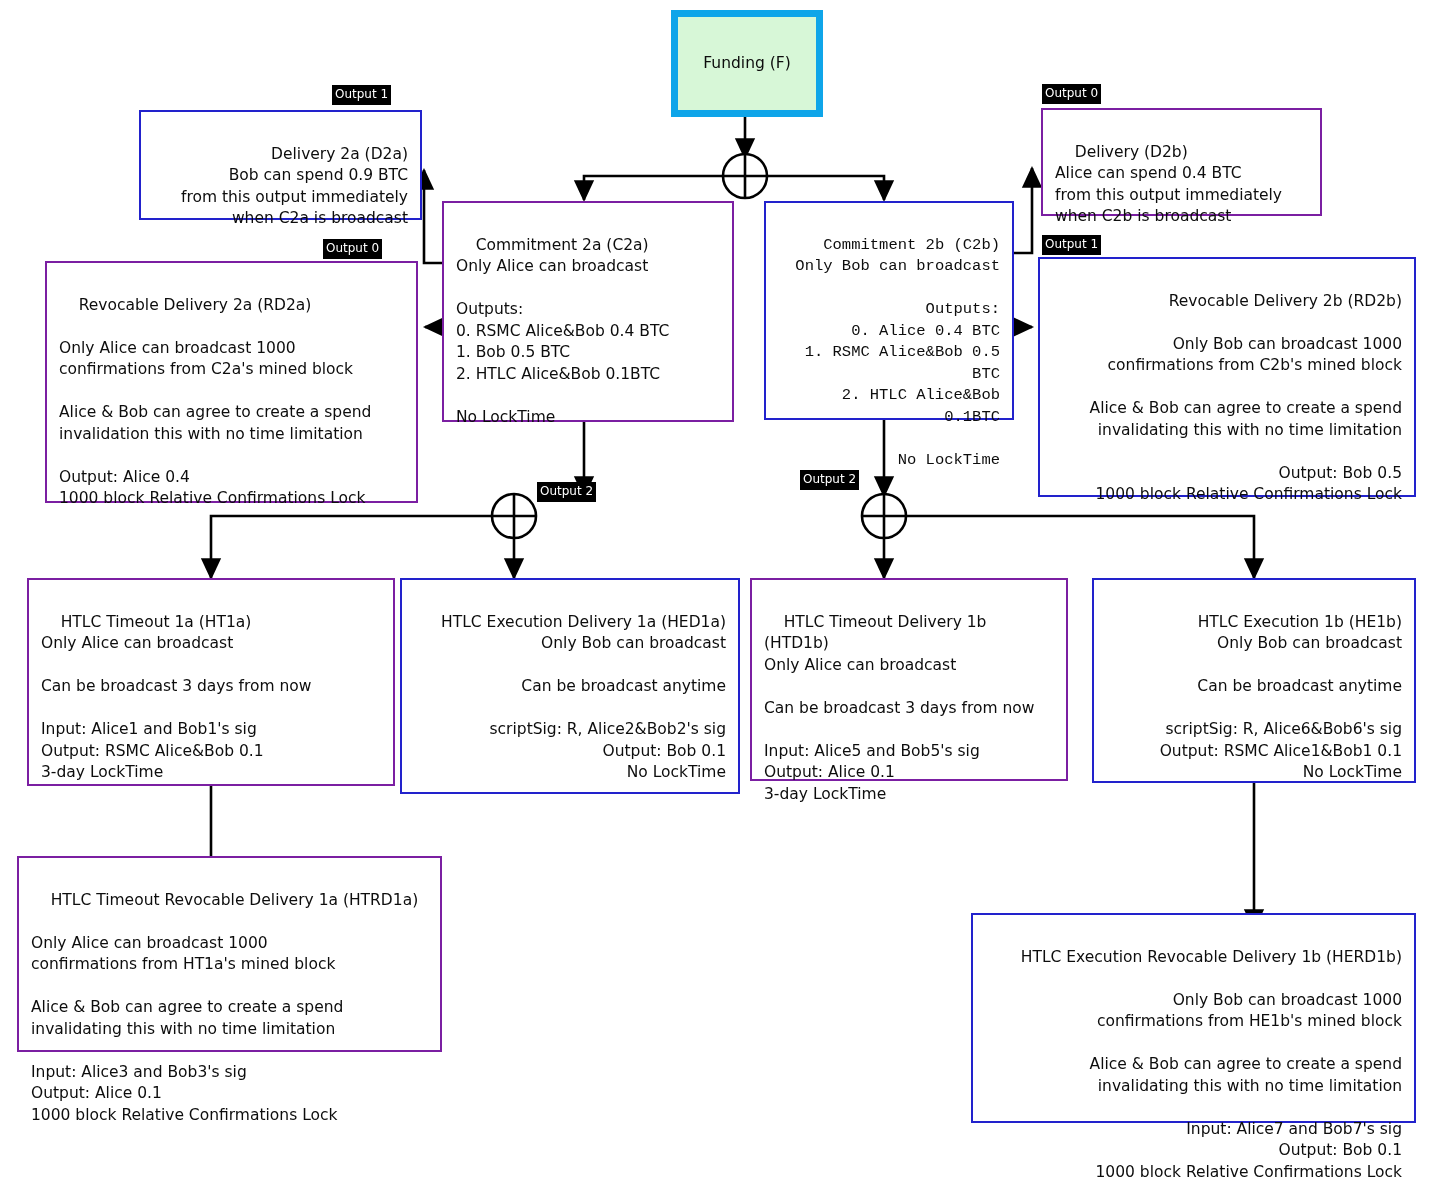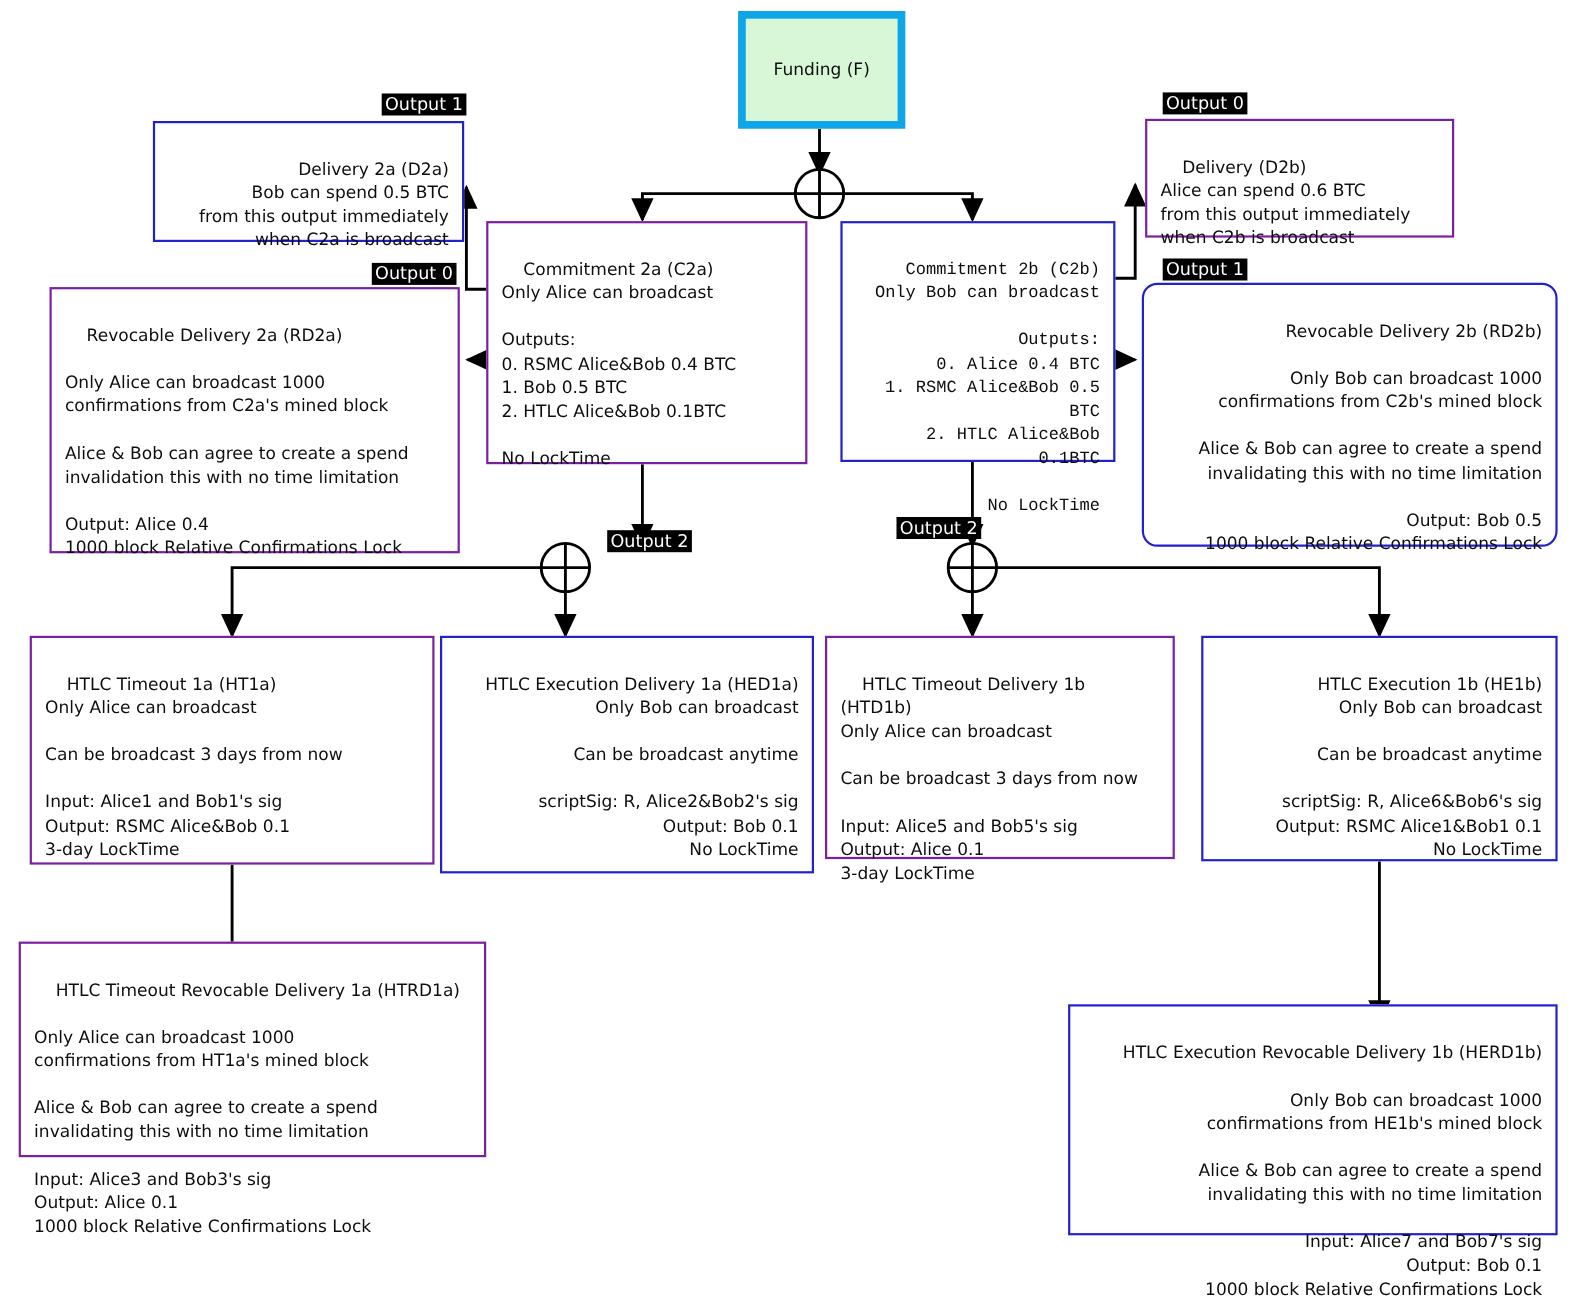--- a/index.html
+++ b/index.html
@@ -13,22 +13,22 @@
   .node .body{white-space:pre-wrap;}
   .b-purple{border:2.5px solid #7B1FA2;}
   .b-blue{border:2.5px solid #2222CC;}
   .b-green{border:7px solid #0ea5e9;background:#D7F7D7;}
   .ta-l{text-align:left;}
   .ta-r{text-align:right;}
   .ta-c{text-align:center;}
   .mid{display:flex;align-items:center;justify-content:center;}
 
   .portlbl{position:absolute;background:#000000;color:#ffffff;
-           font-size:16px;line-height:19px;padding:0px 3px 1px 3px;
-           font-family:"DejaVu Sans","Liberation Sans",sans-serif;white-space:nowrap;z-index:5;margin-left:15px;}
+           font-size:12px;line-height:19px;padding:0px 3px 1px 3px;
+           font-family:"DejaVu Sans","Liberation Sans",sans-serif;white-space:nowrap;z-index:5;}
 </style>
 </head>
 <body>
 
 <div id="stage">
 
   <svg id="wires" viewBox="0 0 1436 1182">
     <defs>
       <marker id="arr" markerWidth="9" markerHeight="9" refX="7.6" refY="4.5" orient="auto" markerUnits="strokeWidth">
         <path d="M0,0.6 L8.4,4.5 L0,8.4 z" fill="#000000"></path>
@@ -79,21 +79,21 @@
     </g>
   </svg>
 
   <div class="node b-green ta-c mid" style="left:671px;top:10px;width:152px;height:107px;">
     <span class="body">Funding (F)</span>
   </div>
 
   <span class="portlbl" style="left:332px;top:85px;">Output 1</span>
   <div class="node b-blue ta-r" style="left:139px;top:110px;width:283px;height:110px;">
     <span class="body">Delivery 2a (D2a)
-Bob can spend 0.5 BTC
+Bob can spend 0.9 BTC
 from this output immediately
 when C2a is broadcast</span>
   </div>
 
   <span class="portlbl" style="left:323px;top:239px;">Output 0</span>
   <div class="node b-purple ta-l" style="left:45px;top:261px;width:373px;height:242px;">
     <span class="body">Revocable Delivery 2a (RD2a)
 
 Only Alice can broadcast 1000
 confirmations from C2a's mined block
@@ -125,27 +125,27 @@
 0. Alice 0.4 BTC
 1. RSMC Alice&amp;Bob 0.5 BTC
 2. HTLC Alice&amp;Bob 0.1BTC
 
 No LockTime</span>
   </div>
 
   <span class="portlbl" style="left:1042px;top:84px;">Output 0</span>
   <div class="node b-purple ta-l" style="left:1041px;top:108px;width:281px;height:108px;">
     <span class="body">Delivery (D2b)
-Alice can spend 0.6 BTC
+Alice can spend 0.4 BTC
 from this output immediately
 when C2b is broadcast</span>
   </div>
 
   <span class="portlbl" style="left:1042px;top:235px;">Output 1</span>
-  <div class="node b-blue ta-r" style="left:1038px;top:257px;width:378px;height:240px;border-radius:14px;">
+  <div class="node b-blue ta-r" style="left:1038px;top:257px;width:378px;height:240px;">
     <span class="body">Revocable Delivery 2b (RD2b)
 
 Only Bob can broadcast 1000
 confirmations from C2b's mined block
 
 Alice &amp; Bob can agree to create a spend
 invalidating this with no time limitation
 
 Output: Bob 0.5
 1000 block Relative Confirmations Lock</span>

